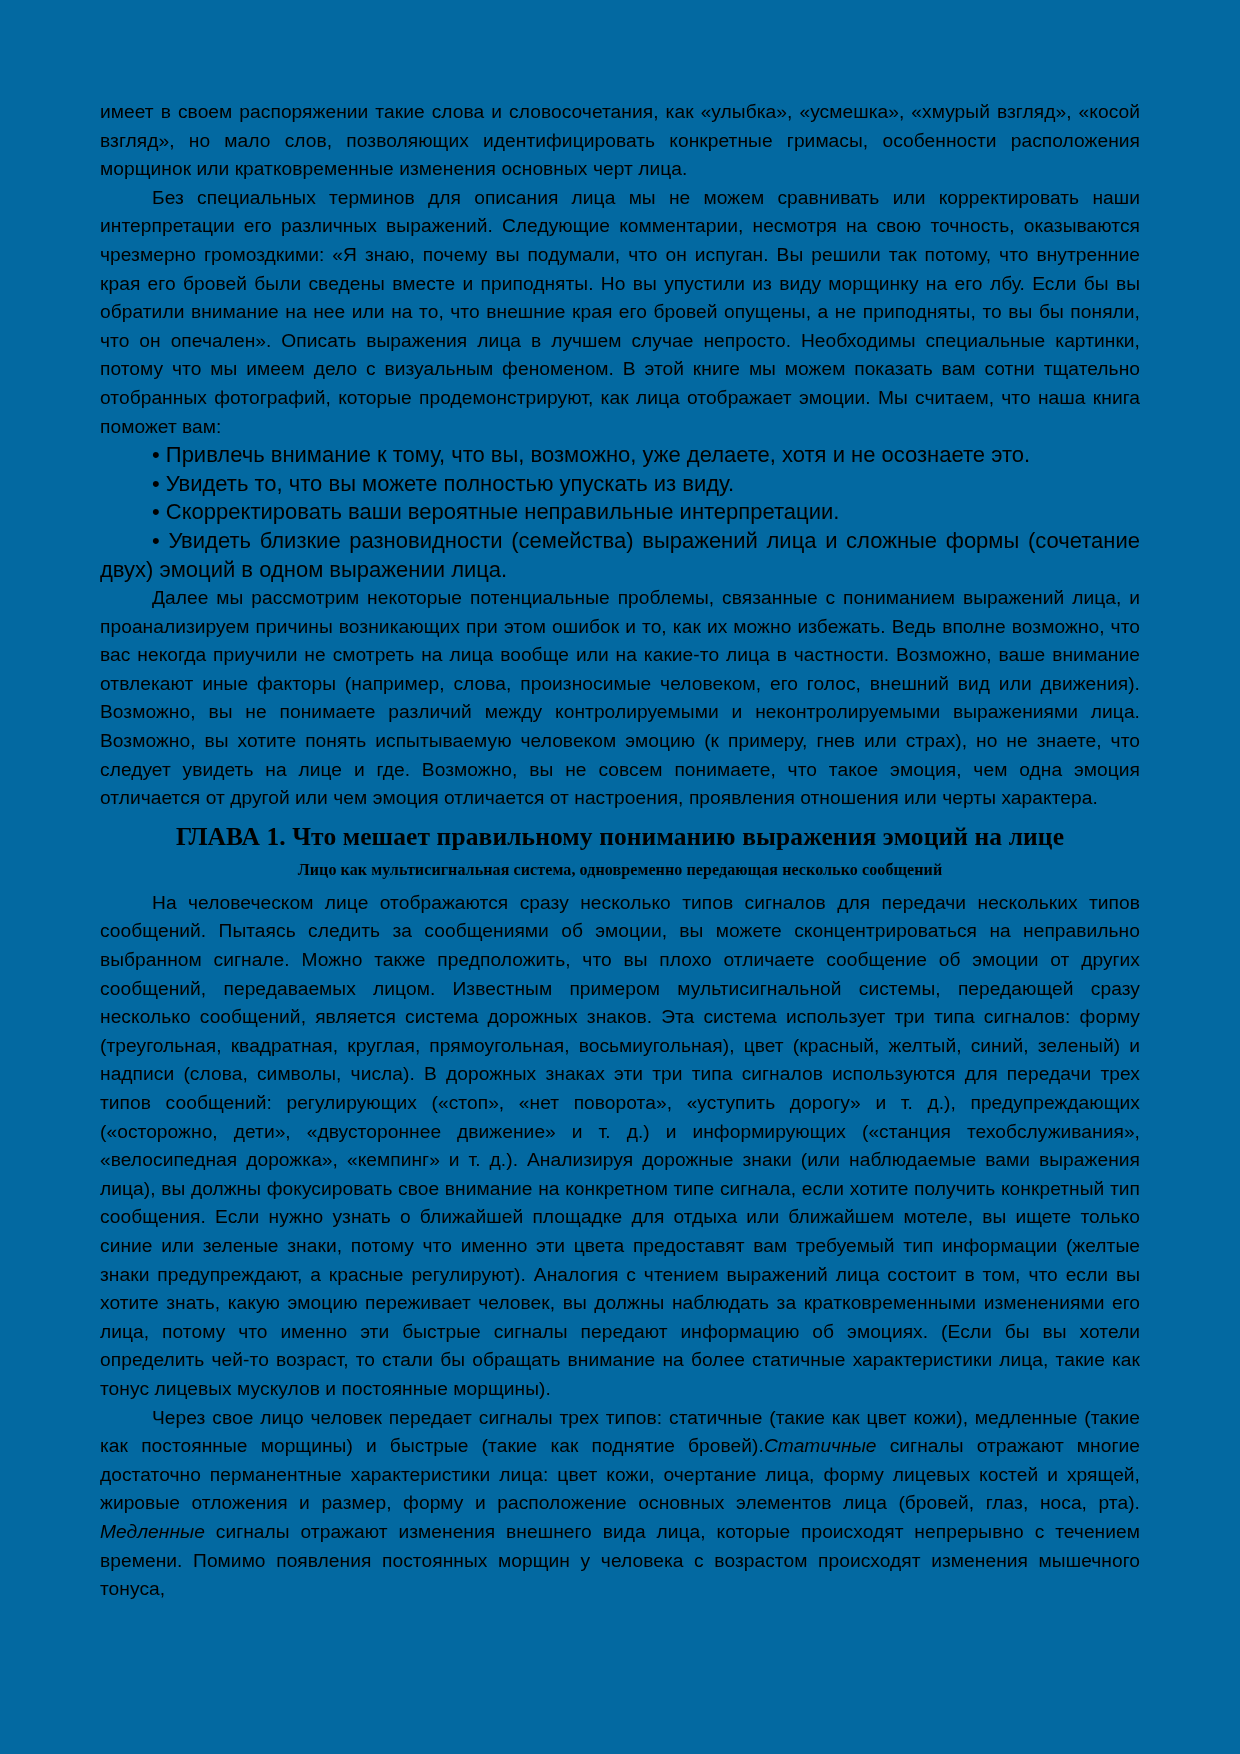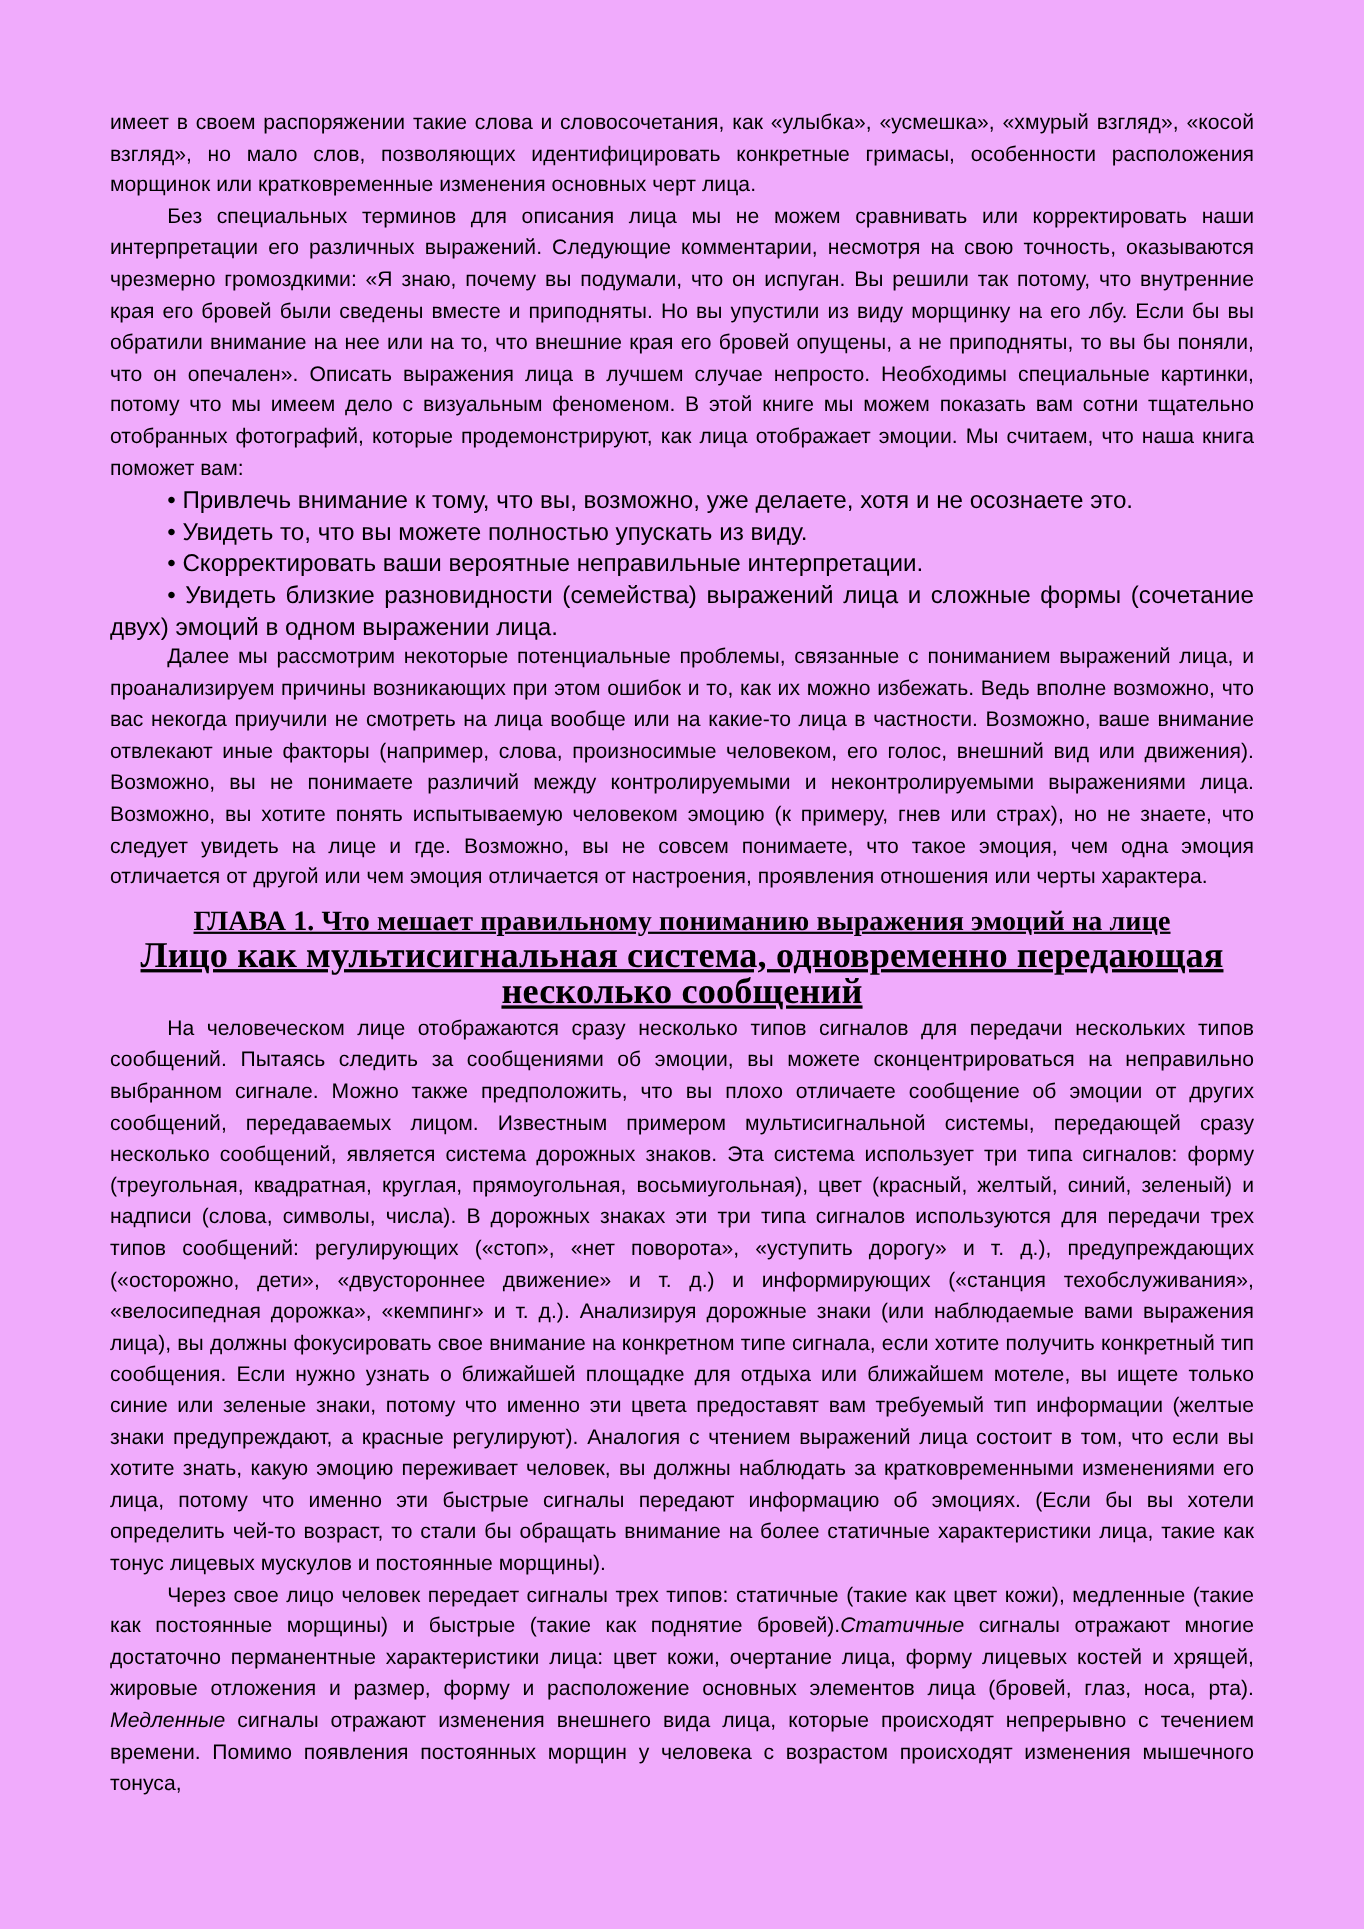--- a/index.html
+++ b/index.html
@@ -10,21 +10,21 @@
   }
   body {
     font-family: "Liberation Sans", sans-serif;
     color: #000000;
   }
   .page {
     position: relative;
     width: 1240px;
     height: 1754px;
     margin: 0 auto;
-    background: #f0abfc;
+    background: #0369a1;
     box-sizing: border-box;
     overflow: hidden;
   }
   .content {
     position: absolute;
     left: 100px;
     top: 98px;
     width: 1040px;
   }
   p.body {
@@ -65,26 +65,25 @@
     font-size: 25.5px;
     line-height: 33px;
     text-align: center;
     color: #000000;
     letter-spacing: 0.1px;
   }
   h1.chapter-title {
     padding-top: 5px;
   }
   h2.chapter-subtitle {
-    font-size: 33px;
+    font-size: 16px;
   }
   .heading-block {
     margin-top: 2px;
     margin-bottom: 3px;
-    text-decoration: underline;
   }
   em.emph {
     font-style: italic;
   }
 </style>
 </head>
 <body>
 
 <div class="page">
   <div class="content">

